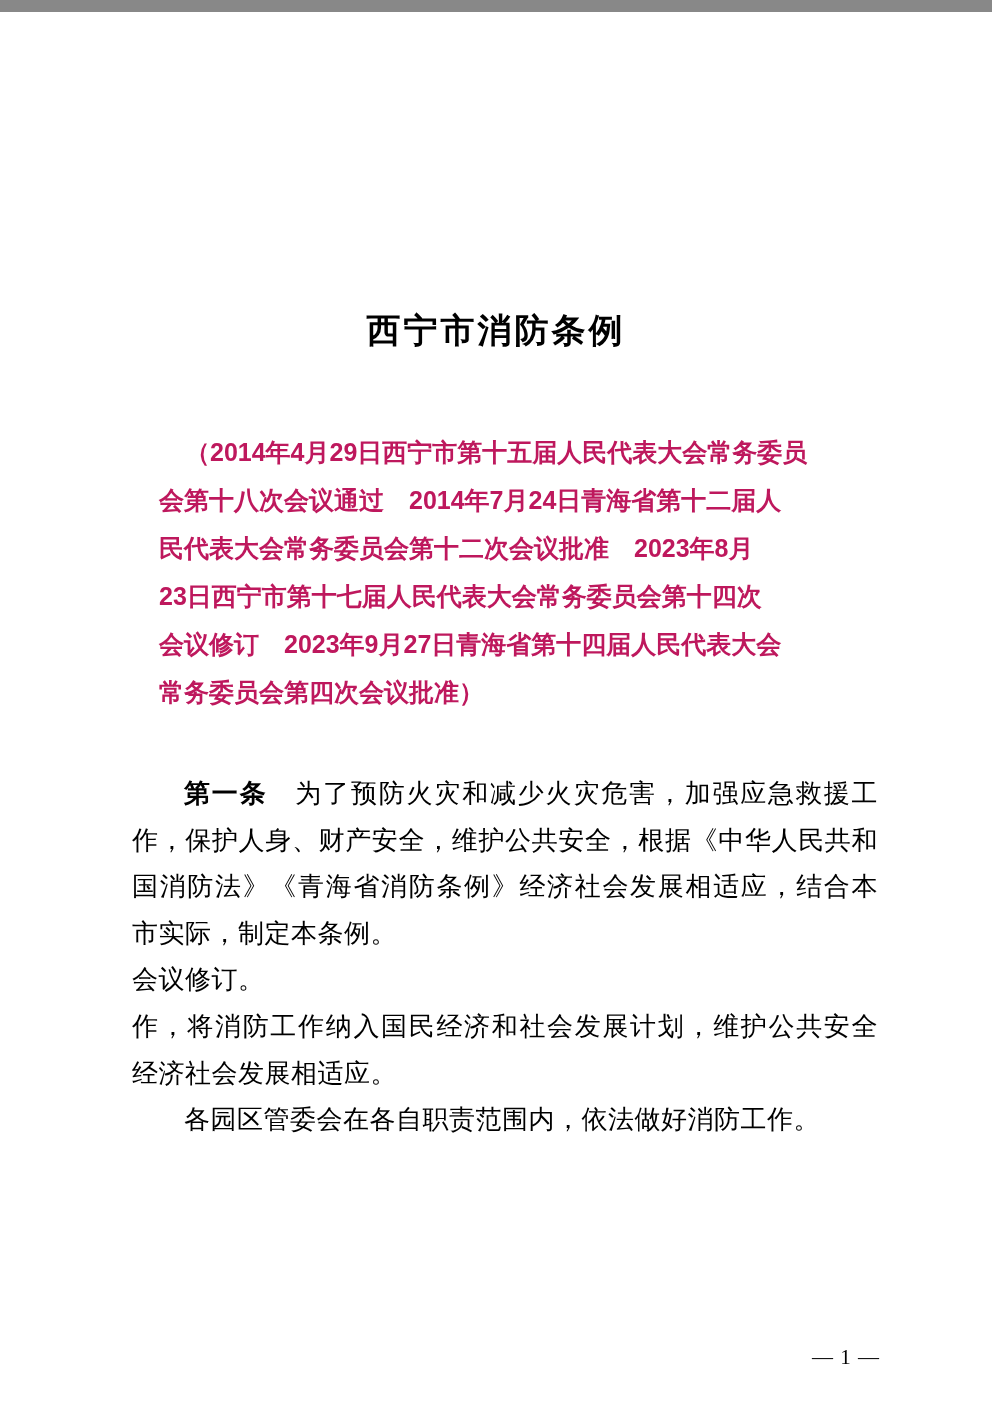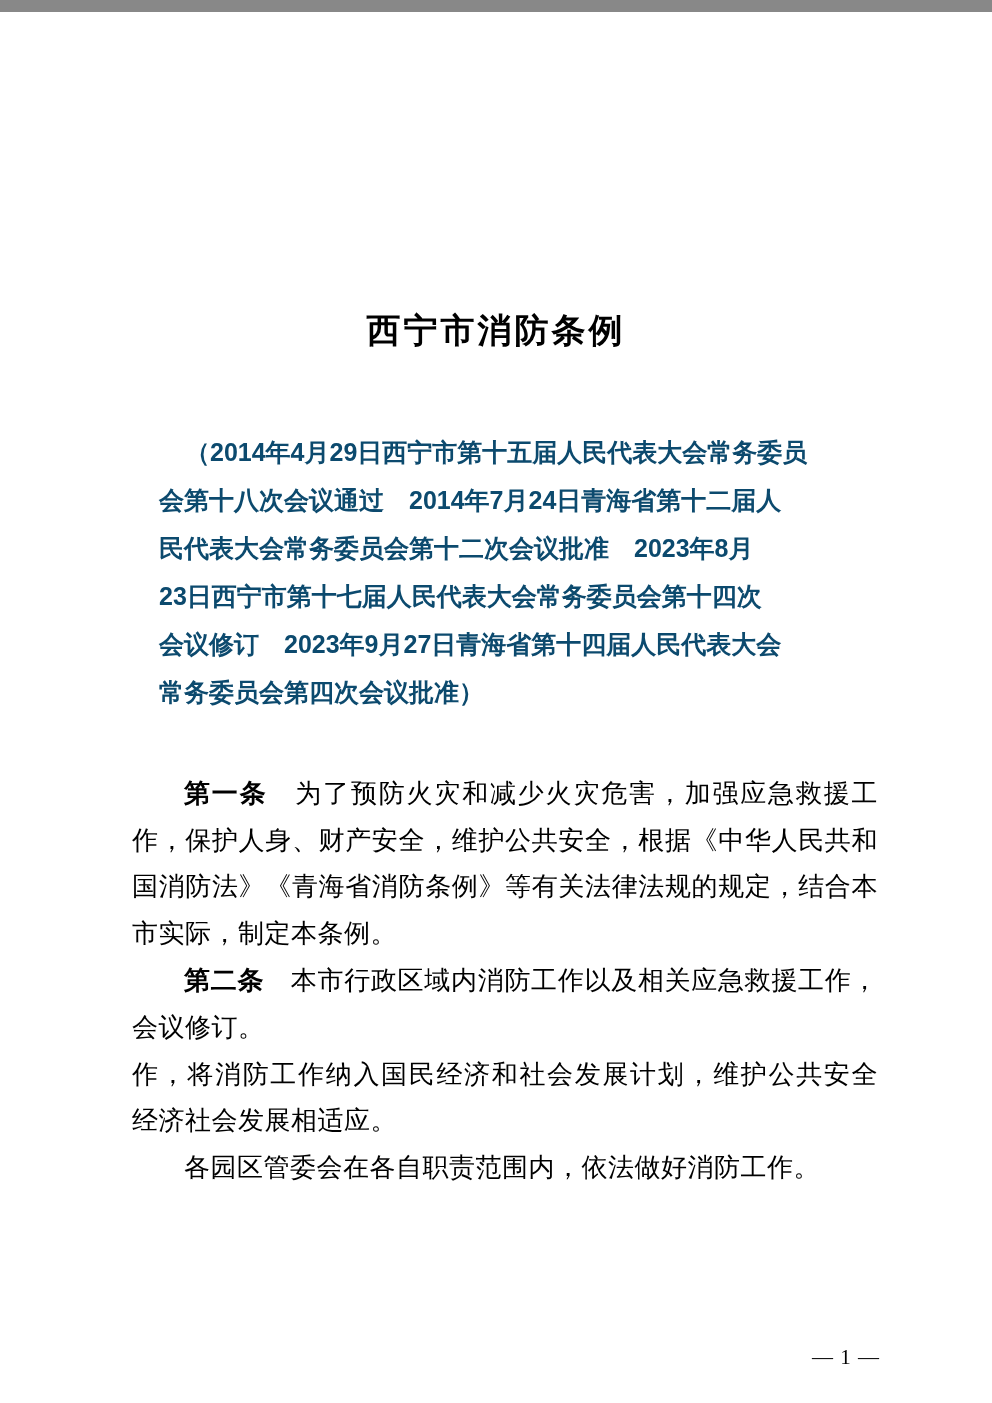--- a/index.html
+++ b/index.html
@@ -22,21 +22,21 @@
     letter-spacing:3px;
     line-height:40px;
   }
   .preamble{
     position:absolute;
     left:159px;top:416px;
     width:700px;
     font-family:"Liberation Sans","DejaVu Sans",sans-serif;
     font-weight:600;
     font-size:25px;
-    color:#0c4a6e;
+    color:#be185d;
     line-height:48px;
   }
   .preamble .pline{white-space:pre-wrap;}
   .preamble .pline.first{text-indent:26px;}
   .body-text{
     position:absolute;
     left:132px;top:758px;
     width:746px;
     font-size:26px;
     letter-spacing:0.5px;
@@ -102,23 +102,22 @@
     <div class="pline">会第十八次会议通过　2014年7月24日青海省第十二届人</div>
     <div class="pline">民代表大会常务委员会第十二次会议批准　2023年8月</div>
     <div class="pline">23日西宁市第十七届人民代表大会常务委员会第十四次</div>
     <div class="pline">会议修订　2023年9月27日青海省第十四届人民代表大会</div>
     <div class="pline">常务委员会第四次会议批准）</div>
   </div>
 
   <div class="body-text">
     <div class="bline j indent"><span class="art">第一条</span><span>　为了预防火灾和减少火灾危害，加强应急救援工</span></div>
     <div class="bline j">作，保护人身、财产安全，维护公共安全，根据《中华人民共和</div>
-    <div class="bline j">国消防法》《青海省消防条例》等有关法律法规的规定，结合本</div>
+    <div class="bline j">国消防法》《青海省消防条例》经济社会发展相适应，结合本</div>
     <div class="bline">市实际，制定本条例。</div>
-    <div class="bline j indent"><span class="art">第二条</span><span>　本市行政区域内消防工作以及相关应急救援工作，</span></div>
     <div class="bline">会议修订。</div>
     <div class="bline j">作，将消防工作纳入国民经济和社会发展计划，维护公共安全</div>
     <div class="bline">经济社会发展相适应。</div>
     <div class="bline indent">各园区管委会在各自职责范围内，依法做好消防工作。</div>
   </div>
 
   <div class="page-number">— 1 —</div>
 
   <div class="watermark">
     <svg class="wm-logo" viewBox="0 0 100 64" xmlns="http://www.w3.org/2000/svg">

